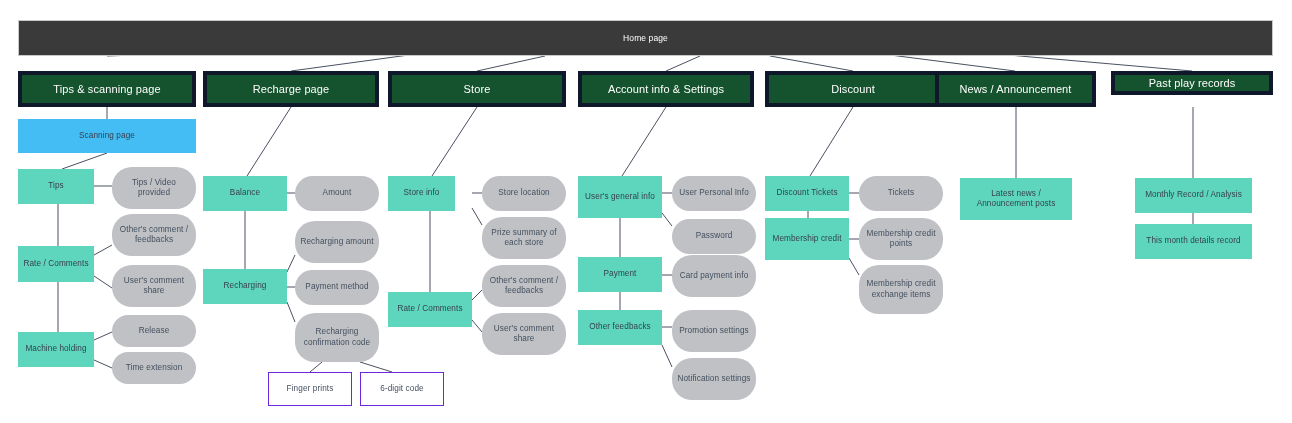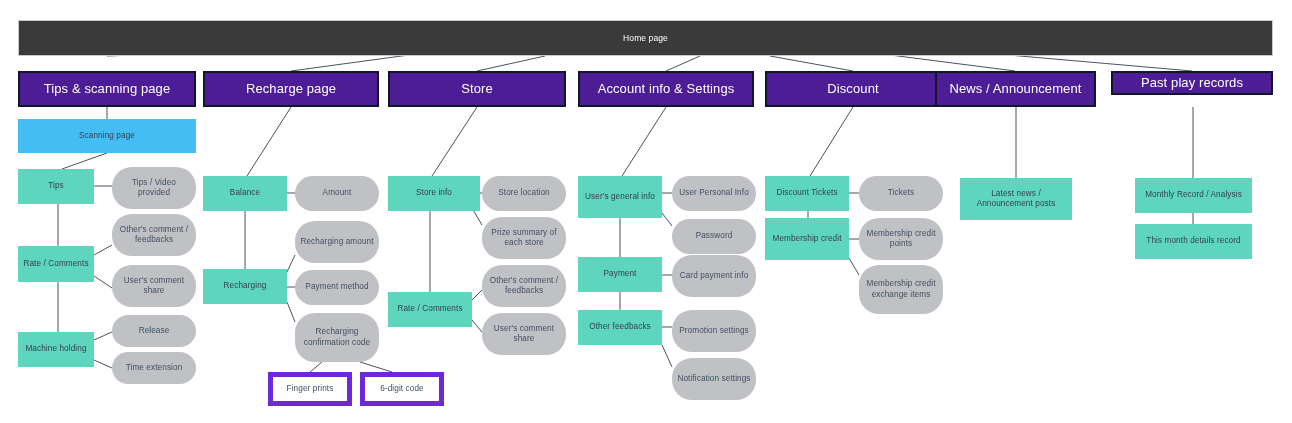--- a/index.html
+++ b/index.html
@@ -5,25 +5,25 @@
   html,body{margin:0;padding:0;background:#ffffff;}
   body{width:1292px;height:423px;overflow:hidden;
        font-family:"Liberation Sans","DejaVu Sans",sans-serif;}
   #stage{position:relative;width:1292px;height:423px;background:#ffffff;}
   #wires{position:absolute;left:0;top:0;width:1292px;height:423px;pointer-events:none;}
   .node{position:absolute;box-sizing:border-box;display:flex;align-items:center;
         justify-content:center;text-align:center;line-height:1.28;
         letter-spacing:.1px;overflow:hidden;}
   .node span{display:block;padding:0 5px;}
   .root{background:#3a3a3a;color:#ffffff;font-size:8.5px;border:1px solid #c9c9c9;}
-  .sect{background:#4c1d95;color:#ffffff;font-size:13px;border:2px solid #0f172a;}
+  .sect{background:#14532d;color:#ffffff;font-size:11px;border:4px solid #0f172a;}
   .scan{background:#44bdf5;color:#36414f;font-size:8.2px;}
   .teal{background:#5ed6bd;color:#36414f;font-size:8.2px;}
   .grey{background:#bfc1c4;color:#434f5f;font-size:8.2px;border-radius:20px;}
-  .plain{background:#ffffff;color:#434f5f;font-size:8.2px;border:5px solid #6d28d9;}
+  .plain{background:#ffffff;color:#434f5f;font-size:8.2px;border:1px solid #6d28d9;}
 </style>
 </head>
 <body>
 
 <div id="stage">
   <svg id="wires">
       <polyline points="107,56 405,46" fill="none" stroke="#4a5160" stroke-width="1"></polyline>
       <polyline points="291,71 475,46" fill="none" stroke="#4a5160" stroke-width="1"></polyline>
       <polyline points="477,71 545,56" fill="none" stroke="#4a5160" stroke-width="1"></polyline>
       <polyline points="666,71 700,56" fill="none" stroke="#4a5160" stroke-width="1"></polyline>
@@ -138,21 +138,21 @@
     </div>
     <div class="node grey" style="left: 295px; top: 313px; width: 84px; height: 49px;">
       <span>Recharging confirmation code</span>
     </div>
     <div class="node plain" style="left: 268px; top: 372px; width: 84px; height: 34px;">
       <span>Finger prints</span>
     </div>
     <div class="node plain" style="left: 360px; top: 372px; width: 84px; height: 34px;">
       <span>6-digit code</span>
     </div>
-    <div class="node teal" style="left: 388px; top: 176px; width: 92px; height: 35px;">
+    <div class="node teal" style="left: 388px; top: 176px; width: 67px; height: 35px;">
       <span>Store info</span>
     </div>
     <div class="node grey" style="left: 482px; top: 176px; width: 84px; height: 35px;">
       <span>Store location</span>
     </div>
     <div class="node grey" style="left: 482px; top: 217px; width: 84px; height: 42px;">
       <span>Prize summary of each store</span>
     </div>
     <div class="node teal" style="left: 388px; top: 292px; width: 84px; height: 35px;">
       <span>Rate / Comments</span>

